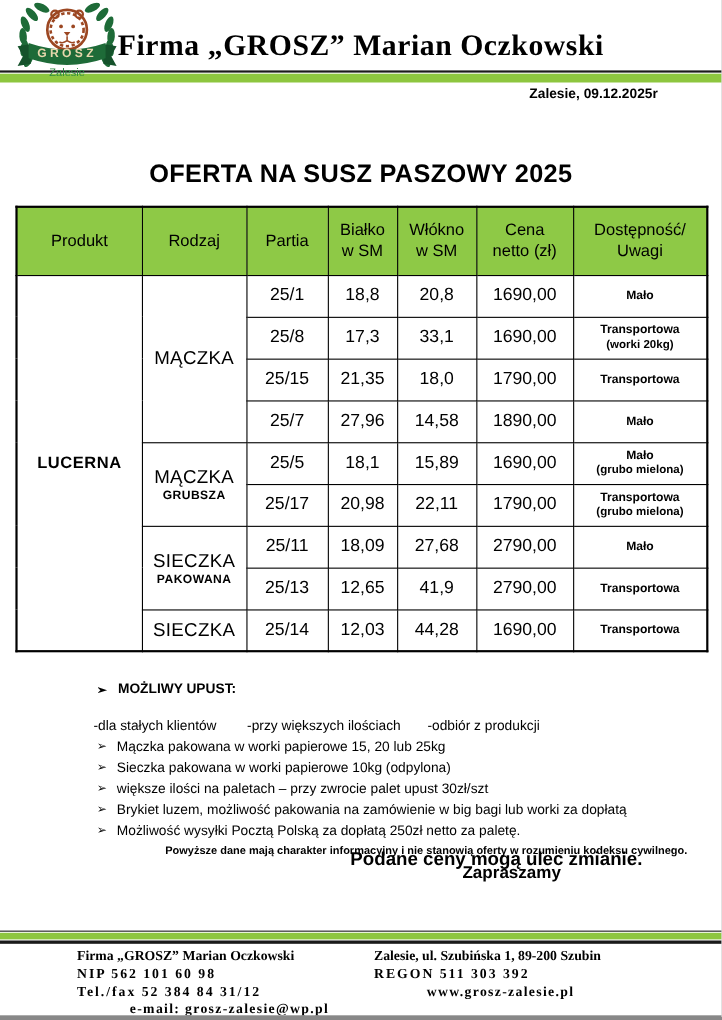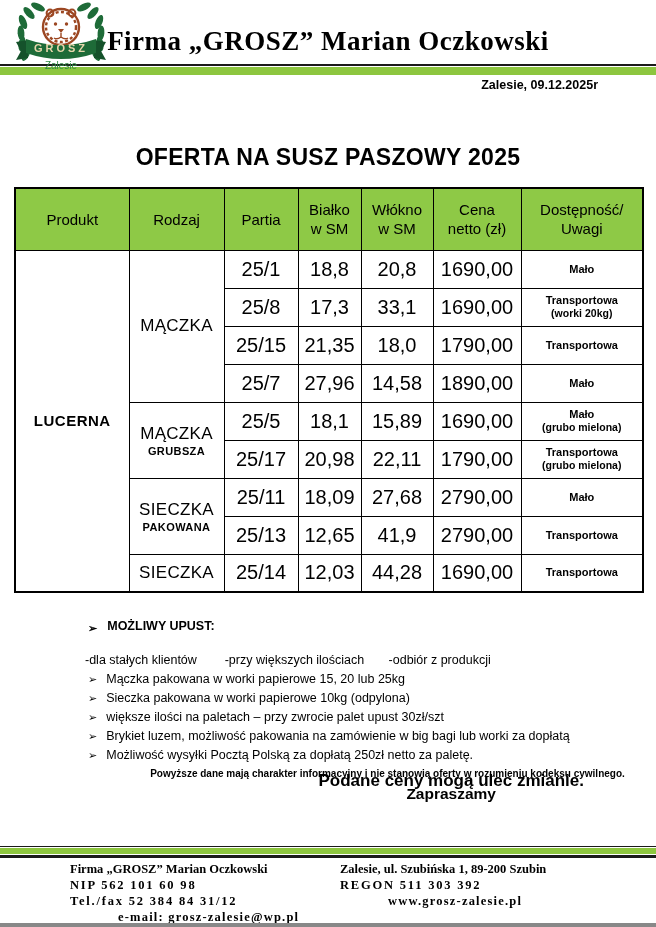--- a/index.html
+++ b/index.html
@@ -33,35 +33,35 @@
   table { border-collapse:collapse; table-layout:fixed; width:628px; border:2.5px solid #000; }
   th, td { border:1.6px solid #000; text-align:center; vertical-align:middle; padding:1px 2px; }
   thead th {
     background:#8ec946; font-weight:normal; font-size:15px;
     height:62px; white-space:pre-line; line-height:19px;
   }
   td.product { font-weight:bold; font-size:15px; letter-spacing:0.5px; }
   td.rodzaj  { font-size:17px; }
   .rname { font-size:17px; letter-spacing:0.3px; }
   .rsub  { font-size:11px; font-weight:bold; letter-spacing:0.4px; margin-top:1px; }
-  td.num { font-size:20px; height:38px; }
+  td.num { font-size:16px; height:38px; }
   td.avail { font-weight:bold; font-size:11px; line-height:13px;margin-left:16px; }
   td.avail .note { font-size:10.5px; }
   
   .notes { position:absolute; top:619px; left:88px; right:16px; font-size:12.5px; }
   .notes-head { display:flex; gap:10px; font-weight:bold; font-size:12.5px; }
   .conditions { white-space:pre; margin:15px 0 3px -3px; }
   .bullet-item { display:flex; gap:9px; line-height:19px; }
   .bullet-glyph { font-size:11px; line-height:19px; }
   .disclaimer {
     position:absolute; top:768px; left:150px; width:475px; text-align:center;
     font-weight:bold; font-size:10px;
   }
   .price-change { position:absolute; top:771px; right:72px; font-weight:bold; font-size:17px; }
-  .closing { position:absolute; top:785px; right:160px; font-weight:bold; font-size:15.5px;text-align:center; }
+  .closing { position:absolute; top:785px; right:146px; font-weight:bold; font-size:15.5px;text-align:center; }
   
   .footer { position:absolute; top:846px; left:0; right:0; }
   .footer .fl1 { height:1px; background:#1a1a1a; }
   .footer .fgreen { height:6px; background:#8dc63f; margin-top:1px; }
   .footer .fl2 { height:2.5px; background:#1a1a1a; margin-top:1px; }
   .footer-cols {
     display:flex; margin-top:3px;
     font-family:"Liberation Serif", serif; font-weight:bold; font-size:12.5px;
   }
   .fcol div { line-height:16px; white-space:nowrap; }

